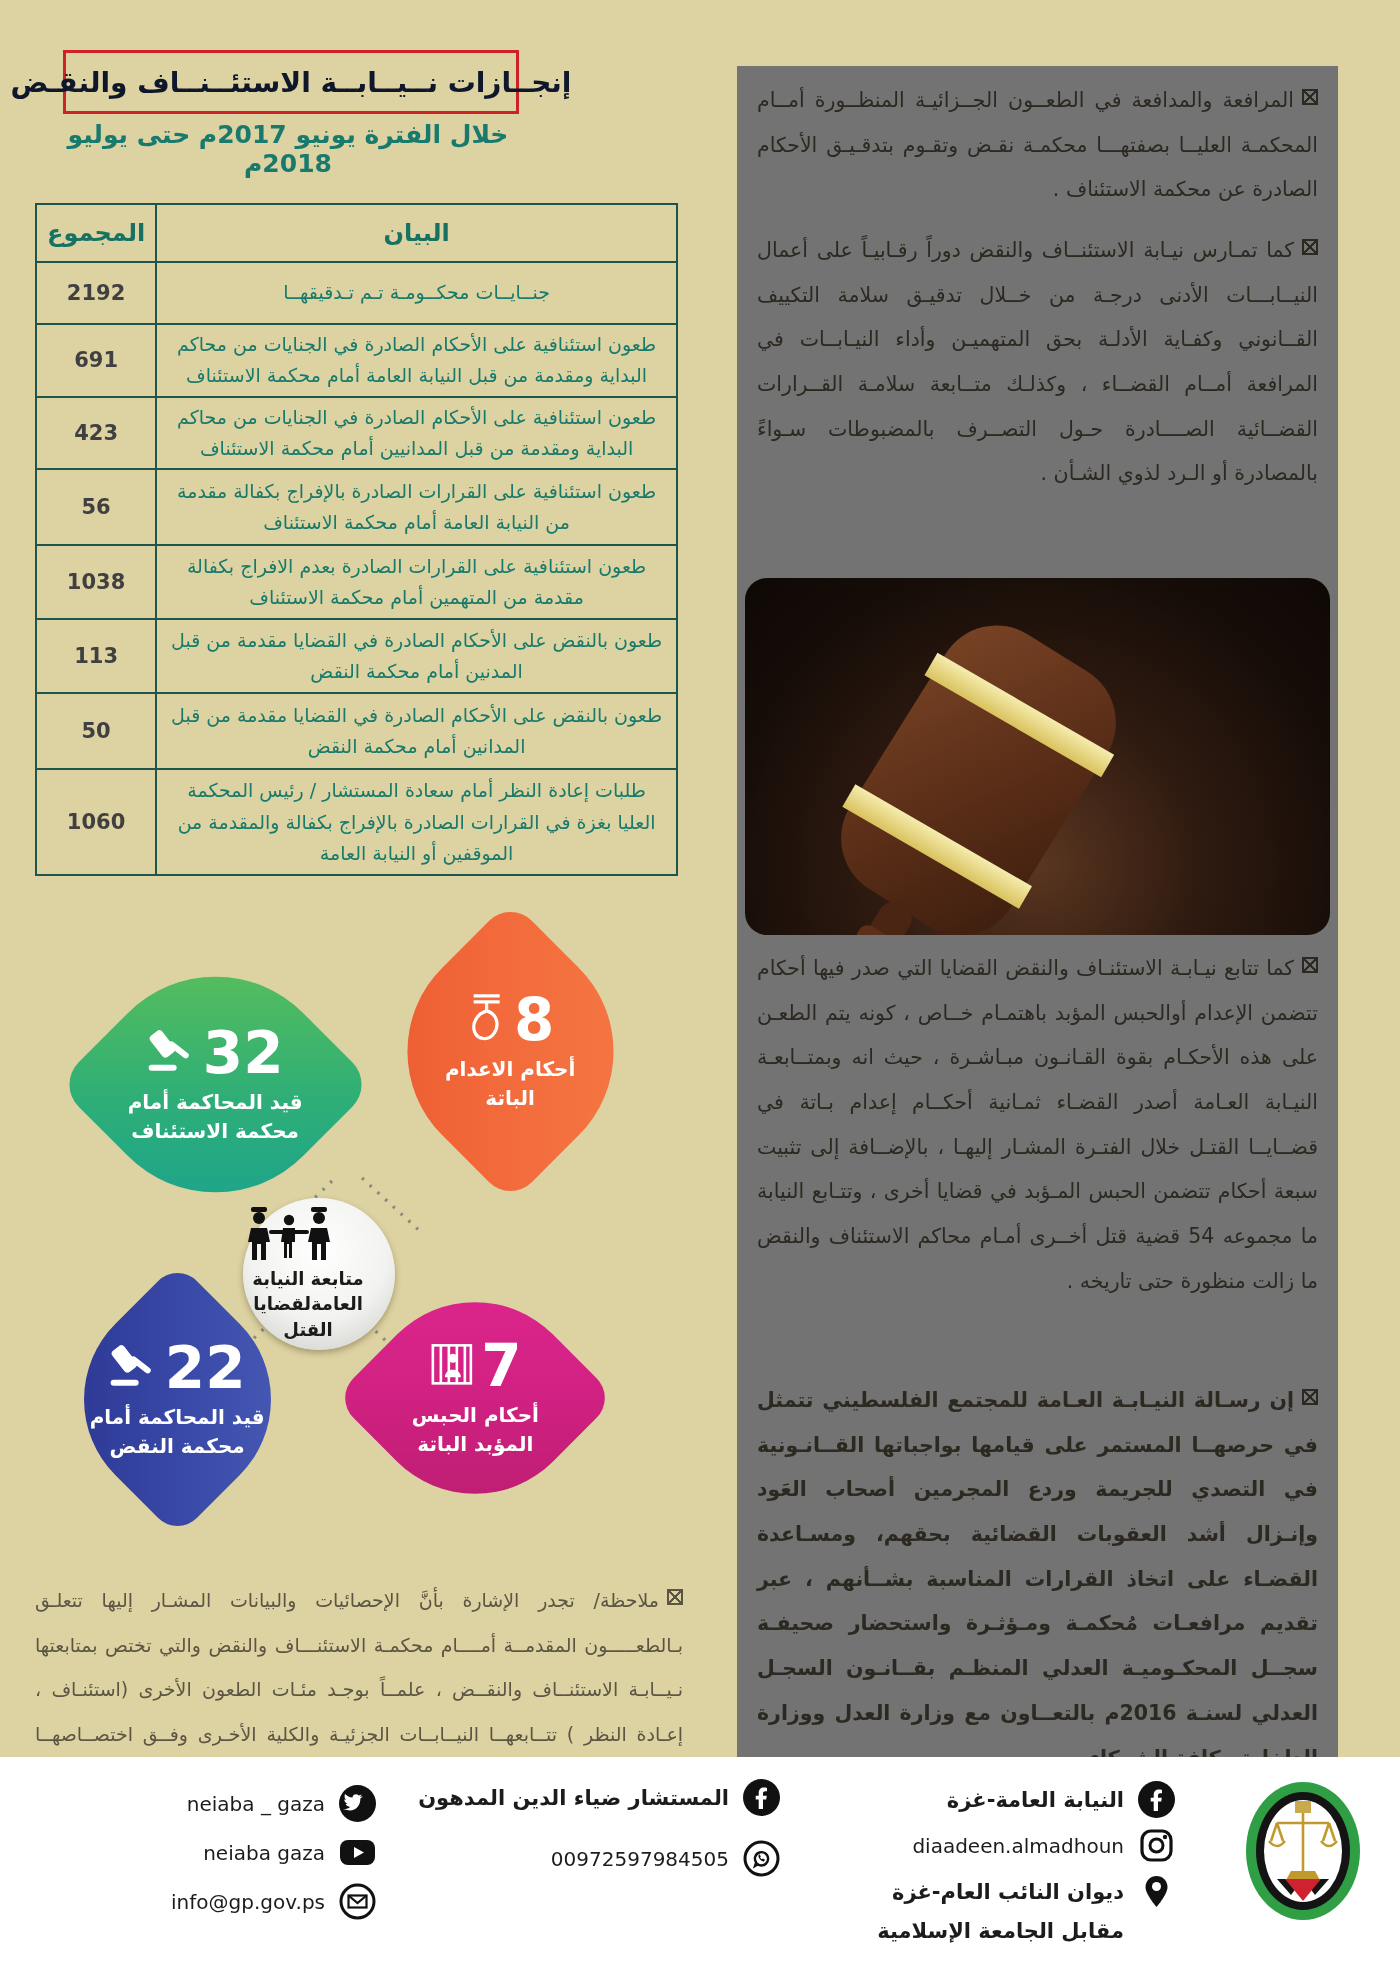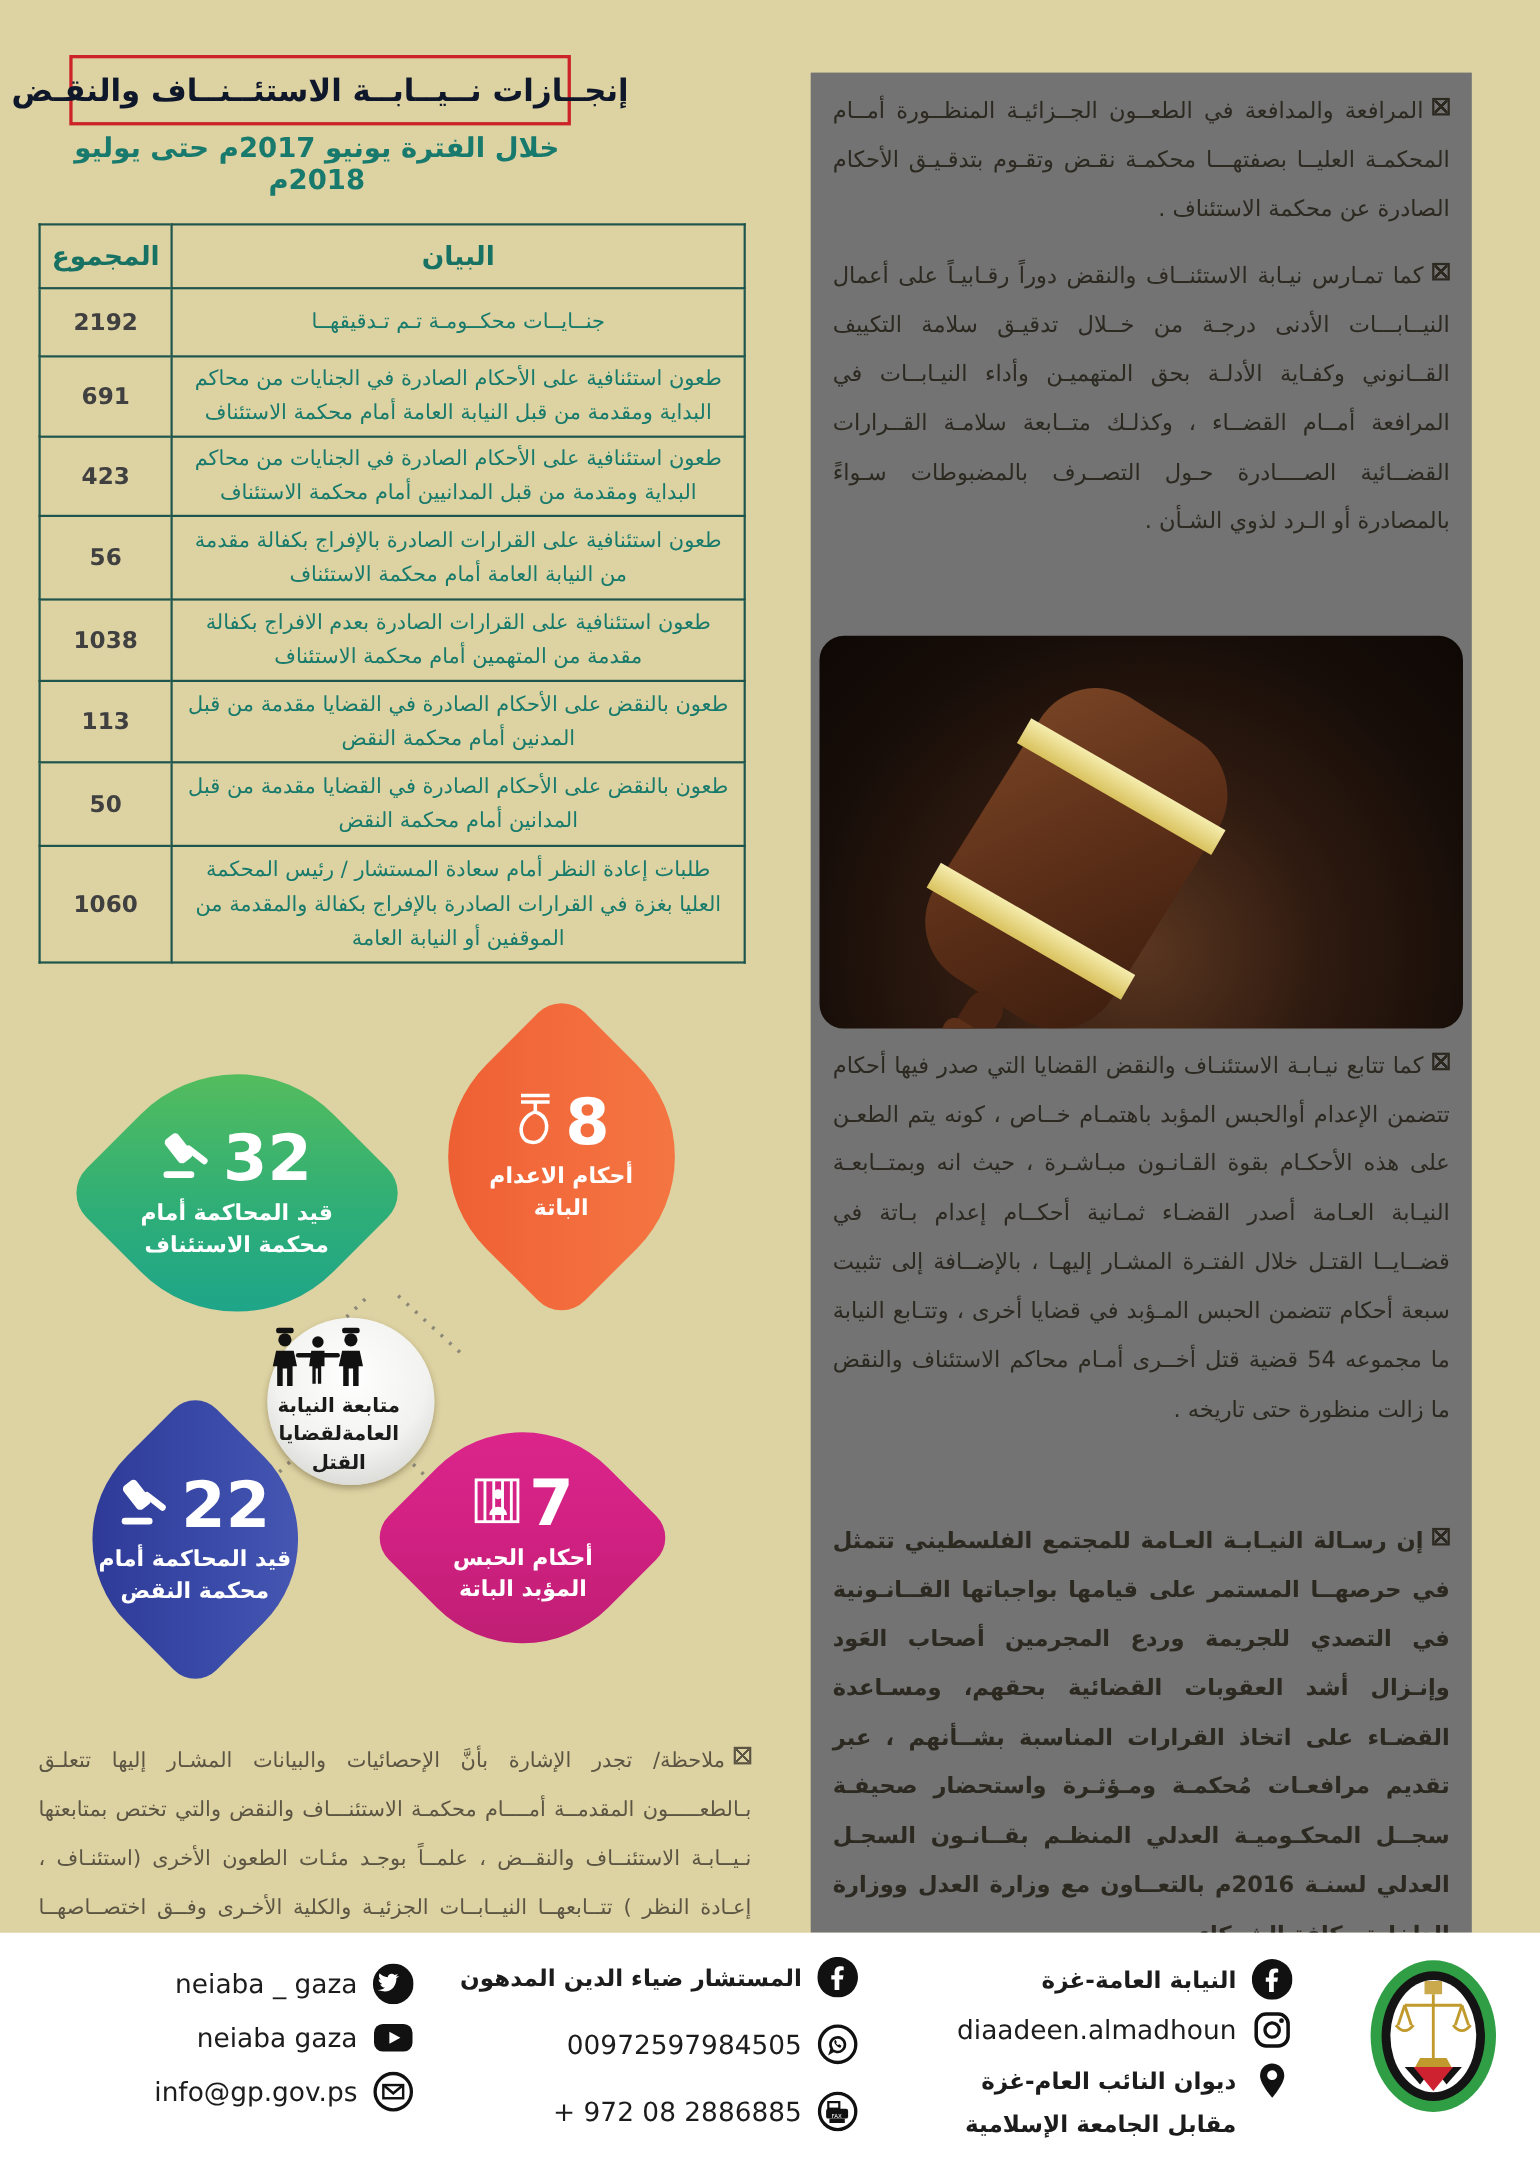--- a/index.html
+++ b/index.html
@@ -61,21 +61,21 @@
   .connectors{position:absolute;left:0;top:0;}
 
   
   .note{position:absolute;left:35px;top:1578px;width:648px;margin:0;text-align:justify;
      color:#5c5543;font-size:19px;line-height:2.35;}
 
   
   .footer{position:absolute;left:0;top:1757px;width:1400px;height:223px;background:#ffffff;direction:ltr;}
   .f-col{position:absolute;display:flex;flex-direction:column;}
   .f-row{display:flex;flex-direction:row;align-items:center;justify-content:flex-end;gap:14px;}
-  .f-text{color:#1c1c1c;font-size:24px;white-space:nowrap;}
+  .f-text{color:#1c1c1c;font-size:20px;white-space:nowrap;}
   .f-text.ar{font-weight:bold;font-size:21px;}
   .f-icon{width:37px;height:37px;flex:0 0 37px;}
   .col-left{left:120px;top:28px;width:256px;gap:12px;}
   .col-mid{left:400px;top:22px;width:380px;gap:24px;}
   .col-right{left:880px;top:24px;width:295px;gap:9px;}
   .logo{position:absolute;left:1243px;top:22px;}
   .f-spacer{width:37px;flex:0 0 37px;}
 </style>
 </head>
 <body>
@@ -311,32 +311,20 @@
       <div class="f-row">
         <span class="f-text">00972597984505</span>
         <span class="f-icon">
           <svg width="37" height="37" viewBox="0 0 37 37" fill="none">
               <circle cx="18.5" cy="18.5" r="16.5" stroke="#111" stroke-width="3"></circle>
               <path d="M12 26 l1.2 -3.5 c-2.6 -3.8 -1 -8.6 3.2 -10 c4.1 -1.4 8.4 1.5 8.7 5.8 c0.3 4.4 -3.6 7.8 -7.9 7 c-0.9 -0.2 -1.7 -0.5 -2.4 -1 z" stroke="#111" stroke-width="2.4"></path>
               <path d="M15.5 15.5 c-0.5 2.5 3 6 5.5 6 l1 -1.8 l-2.2 -1.2 l-0.8 0.8 c-0.8 -0.4 -1.6 -1.2 -2 -2 l0.8 -0.8 l-1.2 -2.2 z" fill="#111"></path>
             </svg>
         </span>
       </div>
-      <div class="f-row">
-        <span class="f-text">+ 972 08 2886885</span>
-        <span class="f-icon">
-          <svg width="37" height="37" viewBox="0 0 37 37" fill="none">
-              <circle cx="18.5" cy="18.5" r="16.5" stroke="#111" stroke-width="3"></circle>
-              <rect x="10" y="10" width="10" height="6" stroke="#111" stroke-width="2"></rect>
-              <rect x="8" y="16" width="20" height="9" rx="2" fill="#111"></rect>
-              <rect x="11" y="25" width="14" height="4" fill="#111"></rect>
-              <text x="13" y="24" font-size="5" fill="#fff" font-family="DejaVu Sans">FAX</text>
-            </svg>
-        </span>
-      </div>
     </div>
 
     <div class="f-col col-right">
       <div class="f-row">
         <span class="f-text ar">النيابة العامة-غزة</span>
         <span class="f-icon">
           <svg width="37" height="37" viewBox="0 0 37 37">
               <circle cx="18.5" cy="18.5" r="18.5" fill="#111"></circle>
               <path d="M20 30 v-9.5 h3.2 l0.6 -3.8 H20 v-2.4 c0 -1.1 0.5 -2.1 2.2 -2.1 h1.8 V8.9 c-0.9 -0.1 -2 -0.3 -3.1 -0.3 c-3.2 0 -5.2 1.9 -5.2 5.4 v2.7 h-3 v3.8 h3 V30 z" fill="#fff"></path>
             </svg>

